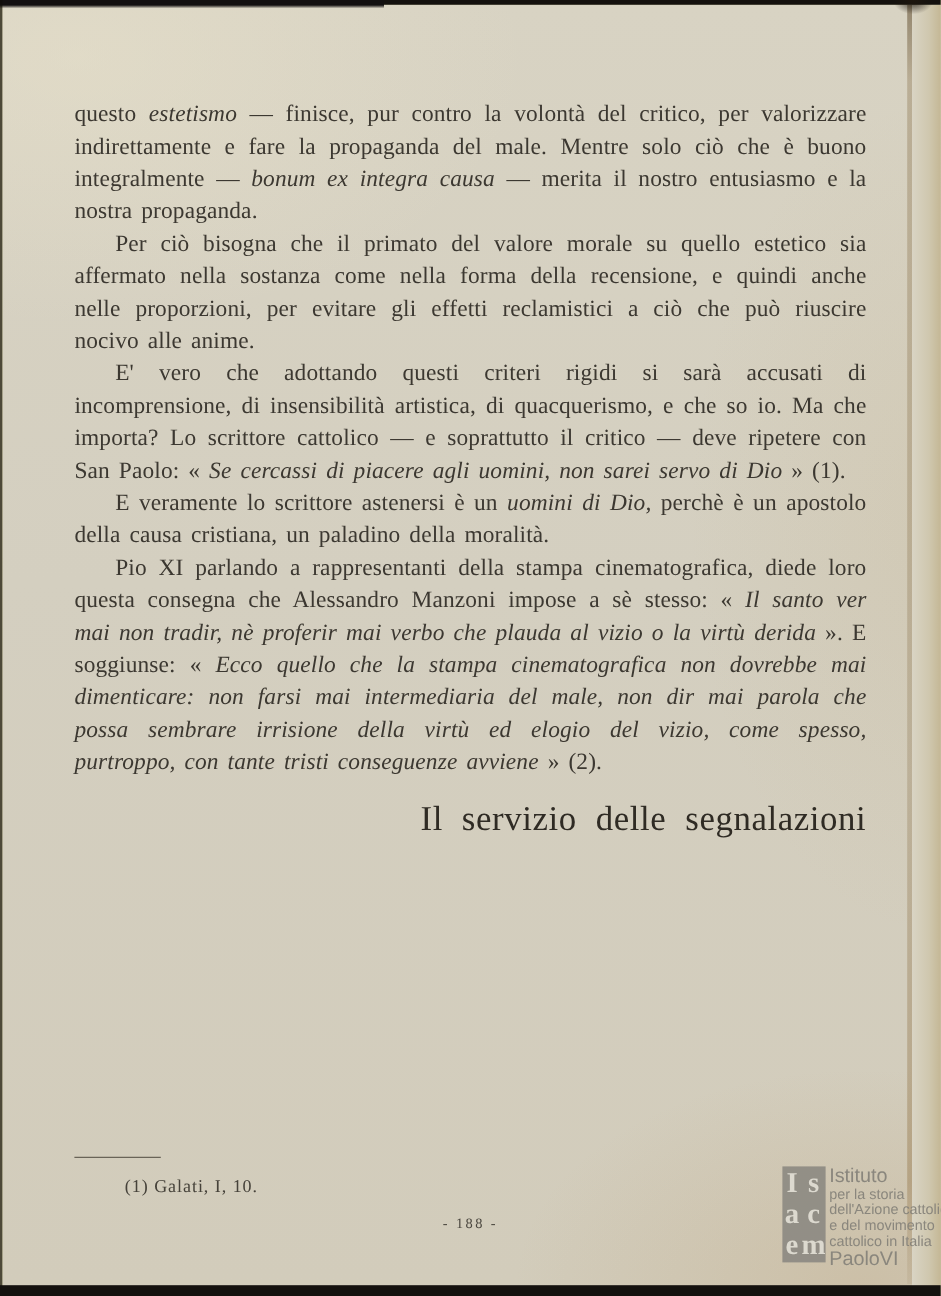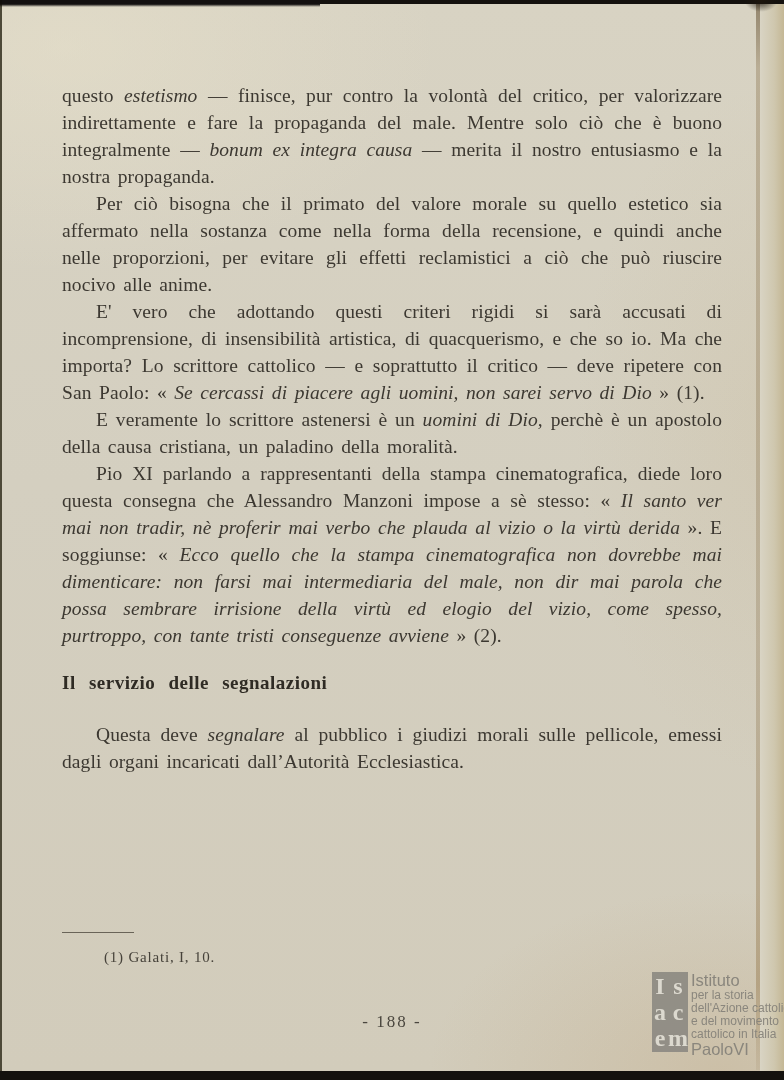--- a/index.html
+++ b/index.html
@@ -58,39 +58,39 @@
     position: absolute; left: 62px; top: 82px; width: 660px;
     color: #3c3831;
     font-size: 19.5px; line-height: 27px;
     text-align: justify;
     word-spacing: 2.5px; letter-spacing: 0.1px;
   }
   .content p { margin: 0; }
   .content p.indent { text-indent: 34px; }
   .content i { font-style: italic; }
   .section-heading {
-    font-size: 19px; font-weight: 700; color: #2f2b24;
+    font-size: 29px; font-weight: 400; color: #2f2b24;
     margin: 16px 0 20px 0; letter-spacing: 0.5px; word-spacing: 8px;
-    text-align: left; text-indent: 0; line-height: 36px;
+    text-align: right; text-indent: 0; line-height: 36px;
   }
   .footnotes {
-    position: absolute; left: 62px; top: 932px; width: 560px;
+    position: absolute; left: 62px; top: 964px; width: 560px;
     color: #46423a; font-size: 15px; line-height: 24px;
     letter-spacing: 0.8px;
   }
   .fn-rule {
     width: 72px; height: 0;
     border-top: 1.5px solid rgba(70,64,55,0.75);
     margin-bottom: 12px;
   }
   .footnote { padding-left: 42px; }
   .page-number {
     position: absolute; top: 1012px; left: 0; width: 784px;
     text-align: center; color: #4a463e;
-    font-size: 17px; letter-spacing: 2px;
+    font-size: 12px; letter-spacing: 2px;
   }
   
   .watermark {
     position: absolute; left: 652px; top: 972px;
     display: flex; align-items: flex-start; gap: 3px;
   }
   .wm-box {
     width: 36px; height: 80px;
     background: rgba(141,138,130,0.92);
     color: #dcd9cf;
@@ -123,21 +123,20 @@
 
   <div class="content">
     <p><span>questo </span><i>estetismo</i><span> — finisce, pur contro la volontà del critico, per valorizzare indirettamente e fare la propaganda del male. Mentre solo ciò che è buono integralmente — </span><i>bonum ex integra causa</i><span> — merita il nostro entusiasmo e la nostra propaganda.</span></p>
     <p class="indent"><span>Per ciò bisogna che il primato del valore morale su quello estetico sia affermato nella sostanza come nella forma della recensione, e quindi anche nelle proporzioni, per evitare gli effetti reclamistici a ciò che può riuscire nocivo alle anime.</span></p>
     <p class="indent"><span>E' vero che adottando questi criteri rigidi si sarà accusati di incomprensione, di insensibilità artistica, di quacquerismo, e che so io. Ma che importa? Lo scrittore cattolico — e soprattutto il critico — deve ripetere con San Paolo: « </span><i>Se cercassi di piacere agli uomini, non sarei servo di Dio</i><span> » (1).</span></p>
     <p class="indent"><span>E veramente lo scrittore astenersi è un </span><i>uomini di Dio,</i><span> perchè è un apostolo della causa cristiana, un paladino della moralità.</span></p>
     <p class="indent"><span>Pio XI parlando a rappresentanti della stampa cinematografica, diede loro questa consegna che Alessandro Manzoni impose a sè stesso: « </span><i>Il santo ver mai non tradir, nè proferir mai verbo che plauda al vizio o la virtù derida</i><span> ». E soggiunse: « </span><i>Ecco quello che la stampa cinematografica non dovrebbe mai dimenticare: non farsi mai intermediaria del male, non dir mai parola che possa sembrare irrisione della virtù ed elogio del vizio, come spesso, purtroppo, con tante tristi conseguenze avviene</i><span> » (2).</span></p>
 
     <div class="section-heading">Il servizio delle segnalazioni</div>
 
-    <p class="indent"><span>Questa deve </span><i>segnalare</i><span> al pubblico i giudizi morali sulle pellicole, emessi dagli organi incaricati dall’Autorità Ecclesiastica.</span></p>
   </div>
 
   <div class="footnotes">
     <div class="fn-rule"></div>
     <div class="footnote">(1) Galati, I, 10.</div>
   </div>
 
   <div class="page-number">- 188 -</div>
 
   <div class="watermark">

